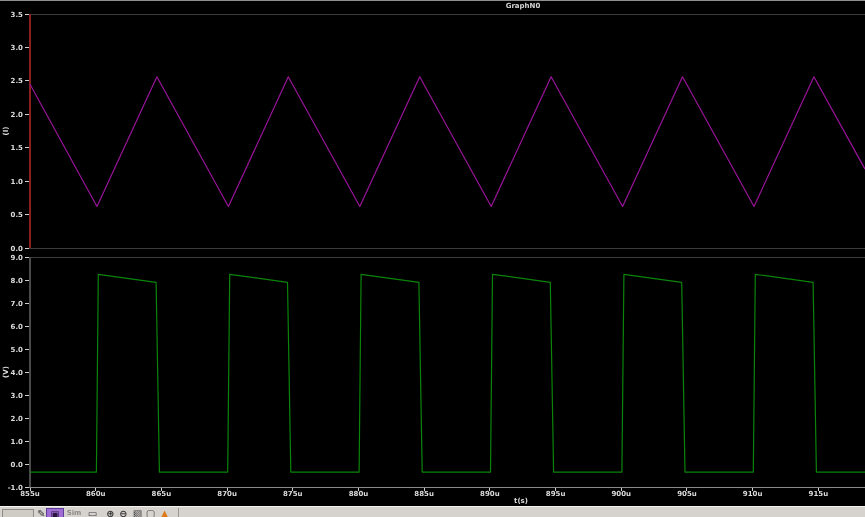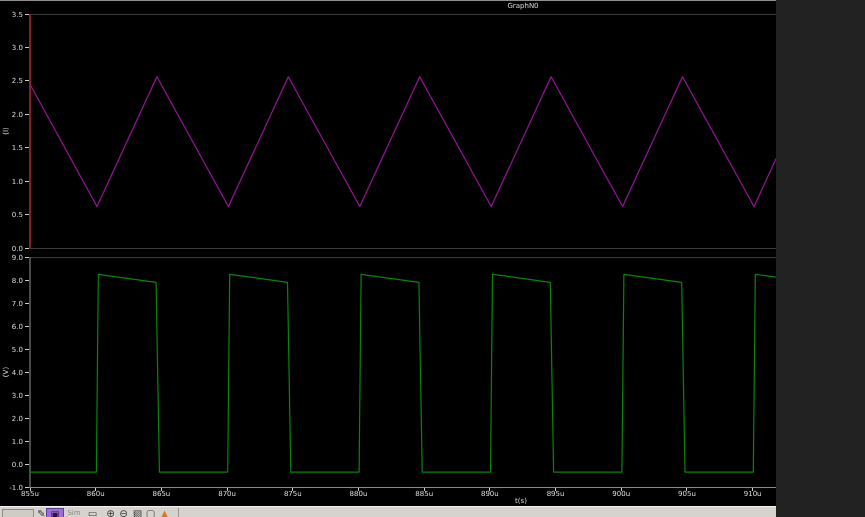--- a/index.html
+++ b/index.html
@@ -1,18 +1,19 @@
 <!DOCTYPE html>
 <html><head>
 <meta charset="utf-8">
 <style>
   html,body{margin:0;padding:0;background:#222;}
   .screen{
-    position:relative;width:776px;height:517px;background:#000;overflow:hidden;
+    position:relative;width:865px;height:517px;background:#000;overflow:hidden;
     font-family:"DejaVu Sans",sans-serif;
+    font-weight:bold;
   }
   .top-edge{position:absolute;top:0;left:0;width:865px;height:1px;background:#8f8f8f;}
   .graph-title{
     position:absolute;top:2px;left:523px;transform:translateX(-50%);
     font-size:7px;color:#d6d6d6;white-space:nowrap;
   }
   #plot-svg{position:absolute;top:0;left:0;}
   .toolbar{
     position:absolute;top:506px;left:0;width:865px;height:11px;
     background:#d6d3ce;border-top:1px solid #f4f3f0;overflow:hidden;

